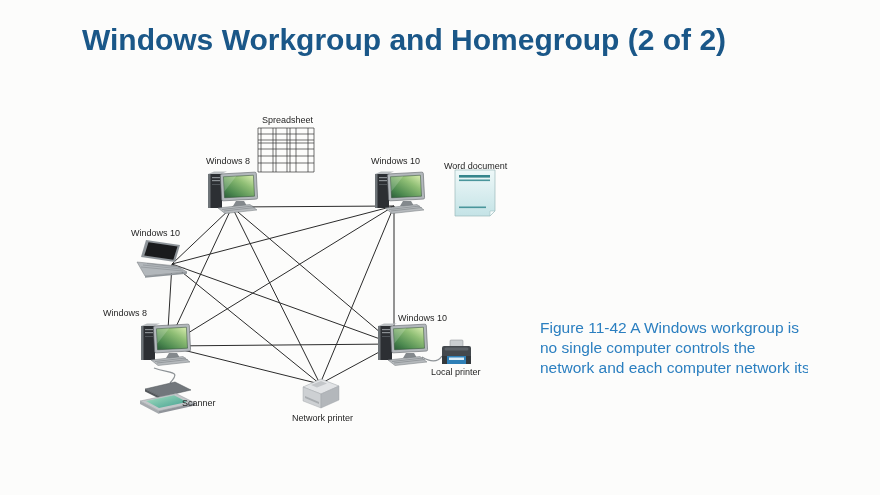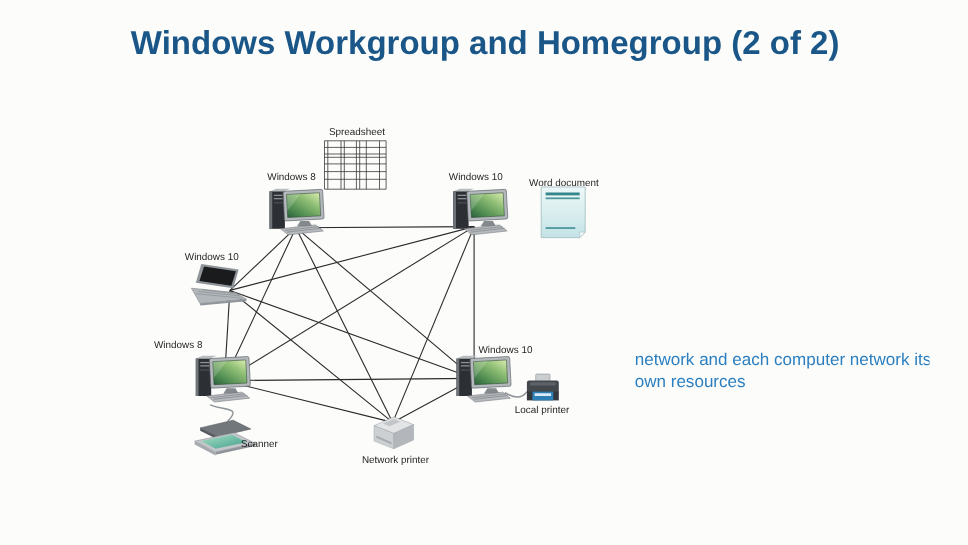--- a/index.html
+++ b/index.html
@@ -3,21 +3,20 @@
 <meta charset="utf-8">
 <style>
   html,body{margin:0;padding:0;}
   body{background:#fcfcfb;}
   .slide{
     position:relative;
     width:808px;height:495px;
     background:#fcfcfb;
     font-family:"Liberation Sans", sans-serif;
     overflow:hidden;
-    margin-left:37px;
   }
   .slide-title{
     position:absolute;
     top:25px;left:0;width:100%;
     text-align:center;
     font-size:30px;
     font-weight:bold;
     color:#1a5788;
     line-height:30px;
   }
@@ -203,17 +202,18 @@
       <text class="node-label" x="341" y="275">Local printer</text>
     </g>
 
     <g>
       <use href="#scanner" transform="translate(48,280)"></use>
       <text class="node-label" x="92" y="306">Scanner</text>
     </g>
   </svg>
 
   <div class="figure-caption">
+    <div class="caption-line">Figure 11-42  A Windows workgroup is</div>
+    <div class="caption-line">no single computer controls the</div>
     <div class="caption-line">network and each computer network its</div>
-    <div class="caption-line">own resources</div>
   </div>
 
 </div>
 
 </body></html>

